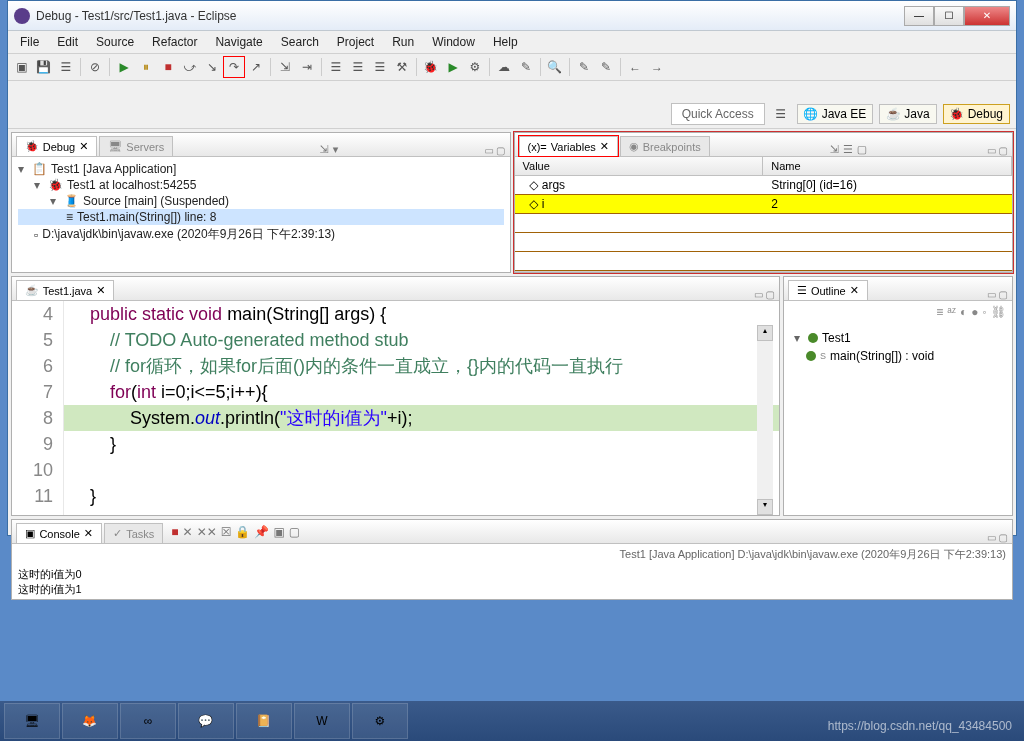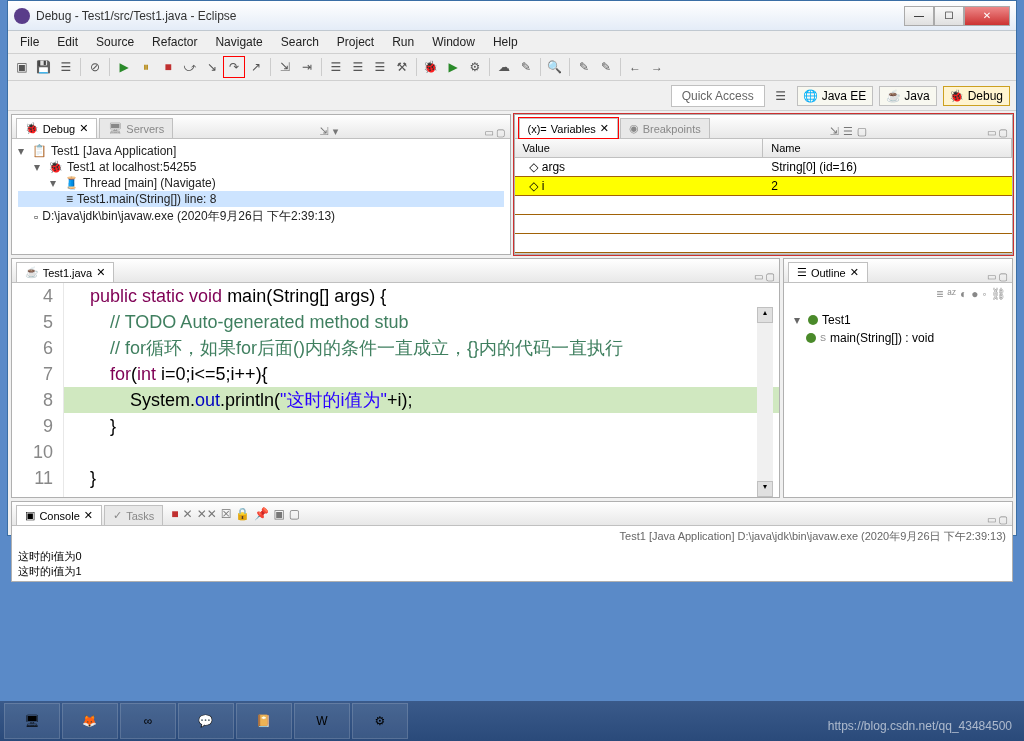--- a/index.html
+++ b/index.html
@@ -10,21 +10,21 @@
 .titlebar .title { flex: 1; font-size: 12px; color: #333; }
 .winbtns { display: flex; gap: 0; }
 .winbtn { width: 30px; height: 20px; border: 1px solid #aaa; background: linear-gradient(#fafafa,#e0e0e0); display:flex;align-items:center;justify-content:center;font-size:10px;}
 .winbtn.close { background: linear-gradient(#e88,#c33); color:#fff; width:46px;}
 .menubar { height: 22px; display: flex; align-items: center; padding: 0 4px; gap: 2px; }
 .menubar .mi { padding: 2px 8px; color: #222; cursor: default; }
 .toolbar { height: 28px; border-top: 1px solid #d0d0d0; border-bottom: 1px solid #d0d0d0; background: #efefef; display: flex; align-items: center; padding: 0 4px; gap: 2px; position: relative; }
 .tbtn { width: 20px; height: 20px; display:flex;align-items:center;justify-content:center; color:#555; font-size:12px; }
 .tbtn.red-box { outline: 1px solid red; }
 .tsep { width:1px; height:18px; background:#ccc; margin:0 2px; }
-.quickbar { height: 30px; border-bottom: 1px solid #d0d0d0; display:flex; justify-content:flex-end; align-items:center; padding: 0 6px; gap:6px;}
+.quickbar { height: 30px; border-bottom: 1px solid #d0d0d0; display:flex; justify-content:flex-end; align-items:center; padding: 0 6px; gap:6px;margin-top:18px;}
 .qa { border:1px solid #c0c0c0; padding:3px 10px; background:#fff; color:#666; }
 .persp { border:1px solid #c0c0c0; padding:2px 6px; background:#f8f8f0; display:flex;align-items:center;gap:3px;}
 .persp.active { background:#fff4d0; border-color:#cca020; }
 .main { display: flex; flex-direction: column; height: calc(100% - 110px); padding: 3px; gap:3px; }
 .row { display: flex; gap: 3px; }
 .row.top { height: 200px; }
 .row.mid { height: 240px; }
 .row.bot { flex:1; }
 .panel { border: 1px solid #b0b0b0; background: #fff; display:flex; flex-direction:column; overflow:hidden;}
 .panel.debug { flex:1; }
@@ -49,21 +49,21 @@
 .varrow.hl { background:#ffff00; }
 .code { flex:1; overflow:auto; font-family: Consolas, monospace; font-size:18px; display:flex; position:relative;}
 .gutter { width:52px; background:#fff; color:#888; text-align:right; padding-right:10px; border-right:1px solid #e8e8e8;}
 .gutter div{height:26px;line-height:26px;}
 .lines { flex:1; }
 .lines .ln{height:26px;line-height:26px; padding-left:6px; white-space:pre;}
 .lines .ln.hl{background:#d0e8c0;}
 .kw{color:#7f0055;font-weight:normal;}
 .cm{color:#3f7f5f;}
 .str{color:#2a00ff;}
-.fld{color:#0000c0;}
+.fld{color:#0000c0;font-style:italic;}
 .outbody{padding:6px;font-size:12px;}
 .outbody .oi{padding:2px 0 2px 16px;display:flex;align-items:center;gap:4px;}
 .con-tb{height:22px;display:flex;align-items:center;justify-content:flex-end;padding:0 6px;gap:4px;color:#777;}
 .con-tb span{font-size:12px;}
 .con-head{padding:3px 6px;color:#666;font-size:11px;text-align:right;}
 .conbody{padding:2px 6px;font-family:Consolas,monospace;font-size:11px;flex:1;}
 .taskbar{position:absolute;bottom:0;left:0;right:0;height:40px;background:linear-gradient(#3a5a8a,#2a4a7a);display:flex;align-items:center;padding:0 4px;gap:2px;}
 .taskbtn{width:56px;height:36px;background:rgba(255,255,255,0.08);border:1px solid rgba(255,255,255,0.15);display:flex;align-items:center;justify-content:center;}
 .wm{position:absolute;bottom:8px;right:12px;color:rgba(255,255,255,0.6);font-size:12px;}
 .caret{position:absolute;right:6px;width:16px;background:#f0f0f0;top:24px;bottom:0;}
@@ -158,21 +158,21 @@
               <span>▾</span>
             </div>
      <div class="minmax">
               <span>▭</span>
               <span>▢</span>
             </div>
     </div>
     <div class="treebody">
      <div class="treerow"><span class="tw">▾</span>📋 <span>Test1 [Java Application]</span></div>
      <div class="treerow ind1"><span class="tw">▾</span>🐞 <span>Test1 at localhost:54255</span></div>
-     <div class="treerow ind2"><span class="tw">▾</span>🧵 <span>Thread [main] (Navigate)</span></div>
+     <div class="treerow ind2"><span class="tw">▾</span>🧵 <span>Source [main] (Suspended)</span></div>
      <div class="treerow ind3 sel">≡ <span>Test1.main(String[]) line: 8</span></div>
      <div class="treerow ind1">▫ <span>D:\java\jdk\bin\javaw.exe (2020年9月26日 下午2:39:13)</span></div>
     </div>
    </div>
 
    <div class="panel vars">
     <div class="tabbar">
      <div class="tab red">(x)= <span>Variables</span> ✕</div>
      <div class="tab inactive">◉ <span>Breakpoints</span></div>
      <div class="tabicons">

